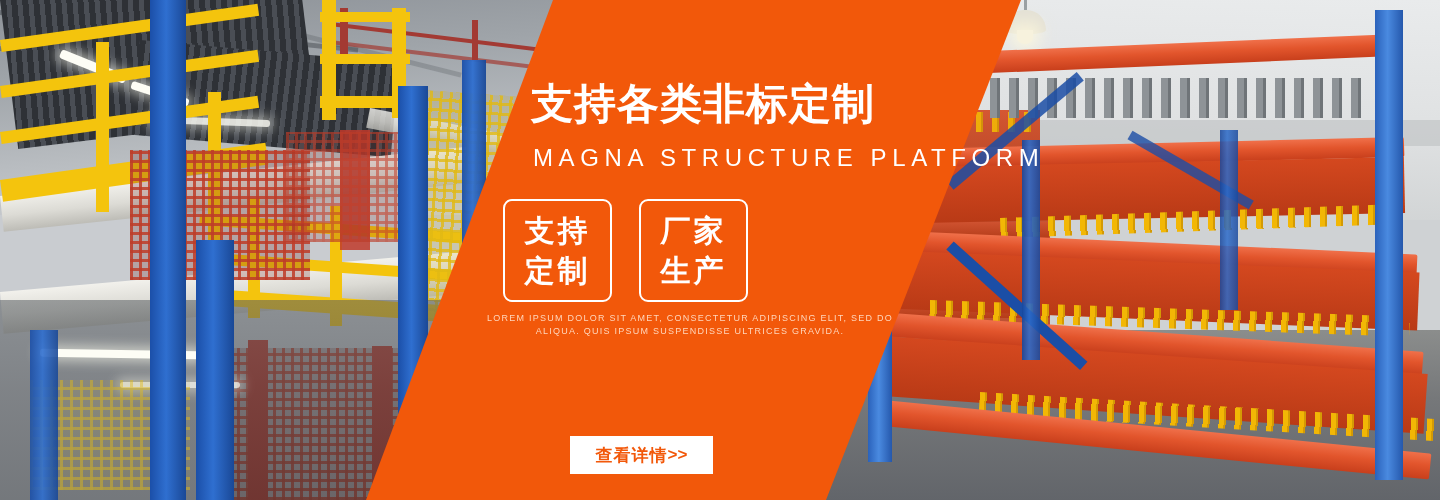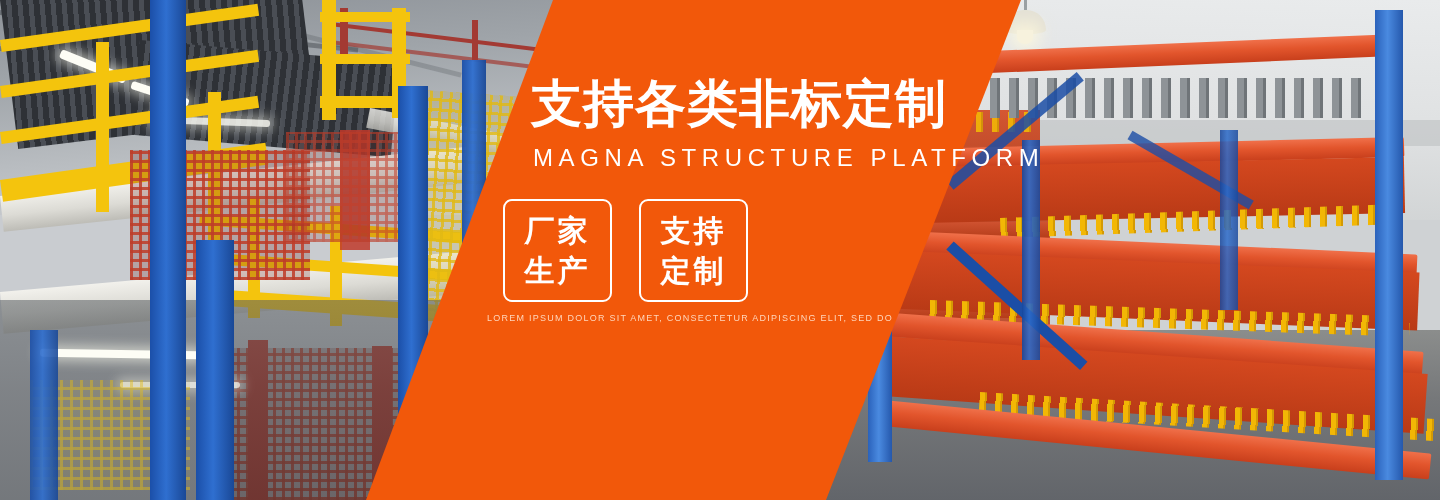--- a/index.html
+++ b/index.html
@@ -63,21 +63,21 @@
                    background:repeating-linear-gradient(90deg,#8e9397 0 7px,#6f7478 7px 10px,rgba(0,0,0,0) 10px 19px); }
 
   
   .panel { position:absolute; left:0; top:0; width:1440px; height:500px;
            background:#f2580a;
            clip-path:polygon(553px 0, 1021px 0, 826px 500px, 366px 500px); }
 
   .content { position:absolute; left:0; top:0; width:1440px; height:500px; }
 
   .headline { position:absolute; left:531px; top:73px; width:470px;
-              font-size:51px; font-weight:bold; color:#ffffff; letter-spacing:1px;
+              font-size:42px; font-weight:bold; color:#ffffff; letter-spacing:1px;
               line-height:62px; white-space:nowrap; }
   .subtitle { position:absolute; left:533px; top:144px; width:470px;
               font-size:24px; font-weight:normal; color:#ffffff;
               letter-spacing:5.6px; white-space:nowrap; }
 
   .badges { position:absolute; left:503px; top:199px; display:flex; gap:27px; }
   .badge { width:109px; height:103px; border:2px solid #ffffff; border-radius:9px;
            display:flex; flex-direction:column; align-items:center; justify-content:center;
            color:#ffffff; font-size:30px; font-weight:bold; line-height:40px;
            letter-spacing:3px; }
@@ -214,28 +214,33 @@
 
   <div class="panel"></div>
 
   <div class="content">
 
     <div class="headline">支持各类非标定制</div>
     <div class="subtitle">MAGNA STRUCTURE PLATFORM</div>
 
     <div class="badges">
       <div class="badge">
+        <span>支持</span>
+        <span>定制</span>
+      </div>
+      <div class="badge">
         <span>厂家</span>
         <span>生产</span>
       </div>
-      <div class="badge">
-        <span>支持</span>
-        <span>定制</span>
-      </div>
     </div>
 
     <div class="lorem">
       <div>LOREM IPSUM DOLOR SIT AMET, CONSECTETUR ADIPISCING ELIT, SED DO</div>
+      <div>ALIQUA. QUIS IPSUM SUSPENDISSE ULTRICES GRAVIDA.</div>
     </div>
 
+    <div class="cta">
+      <span>查看详情</span>
+        <span class="arr">&gt;&gt;</span>
+    </div>
 
   </div>
 </div>
 
 </body></html>

